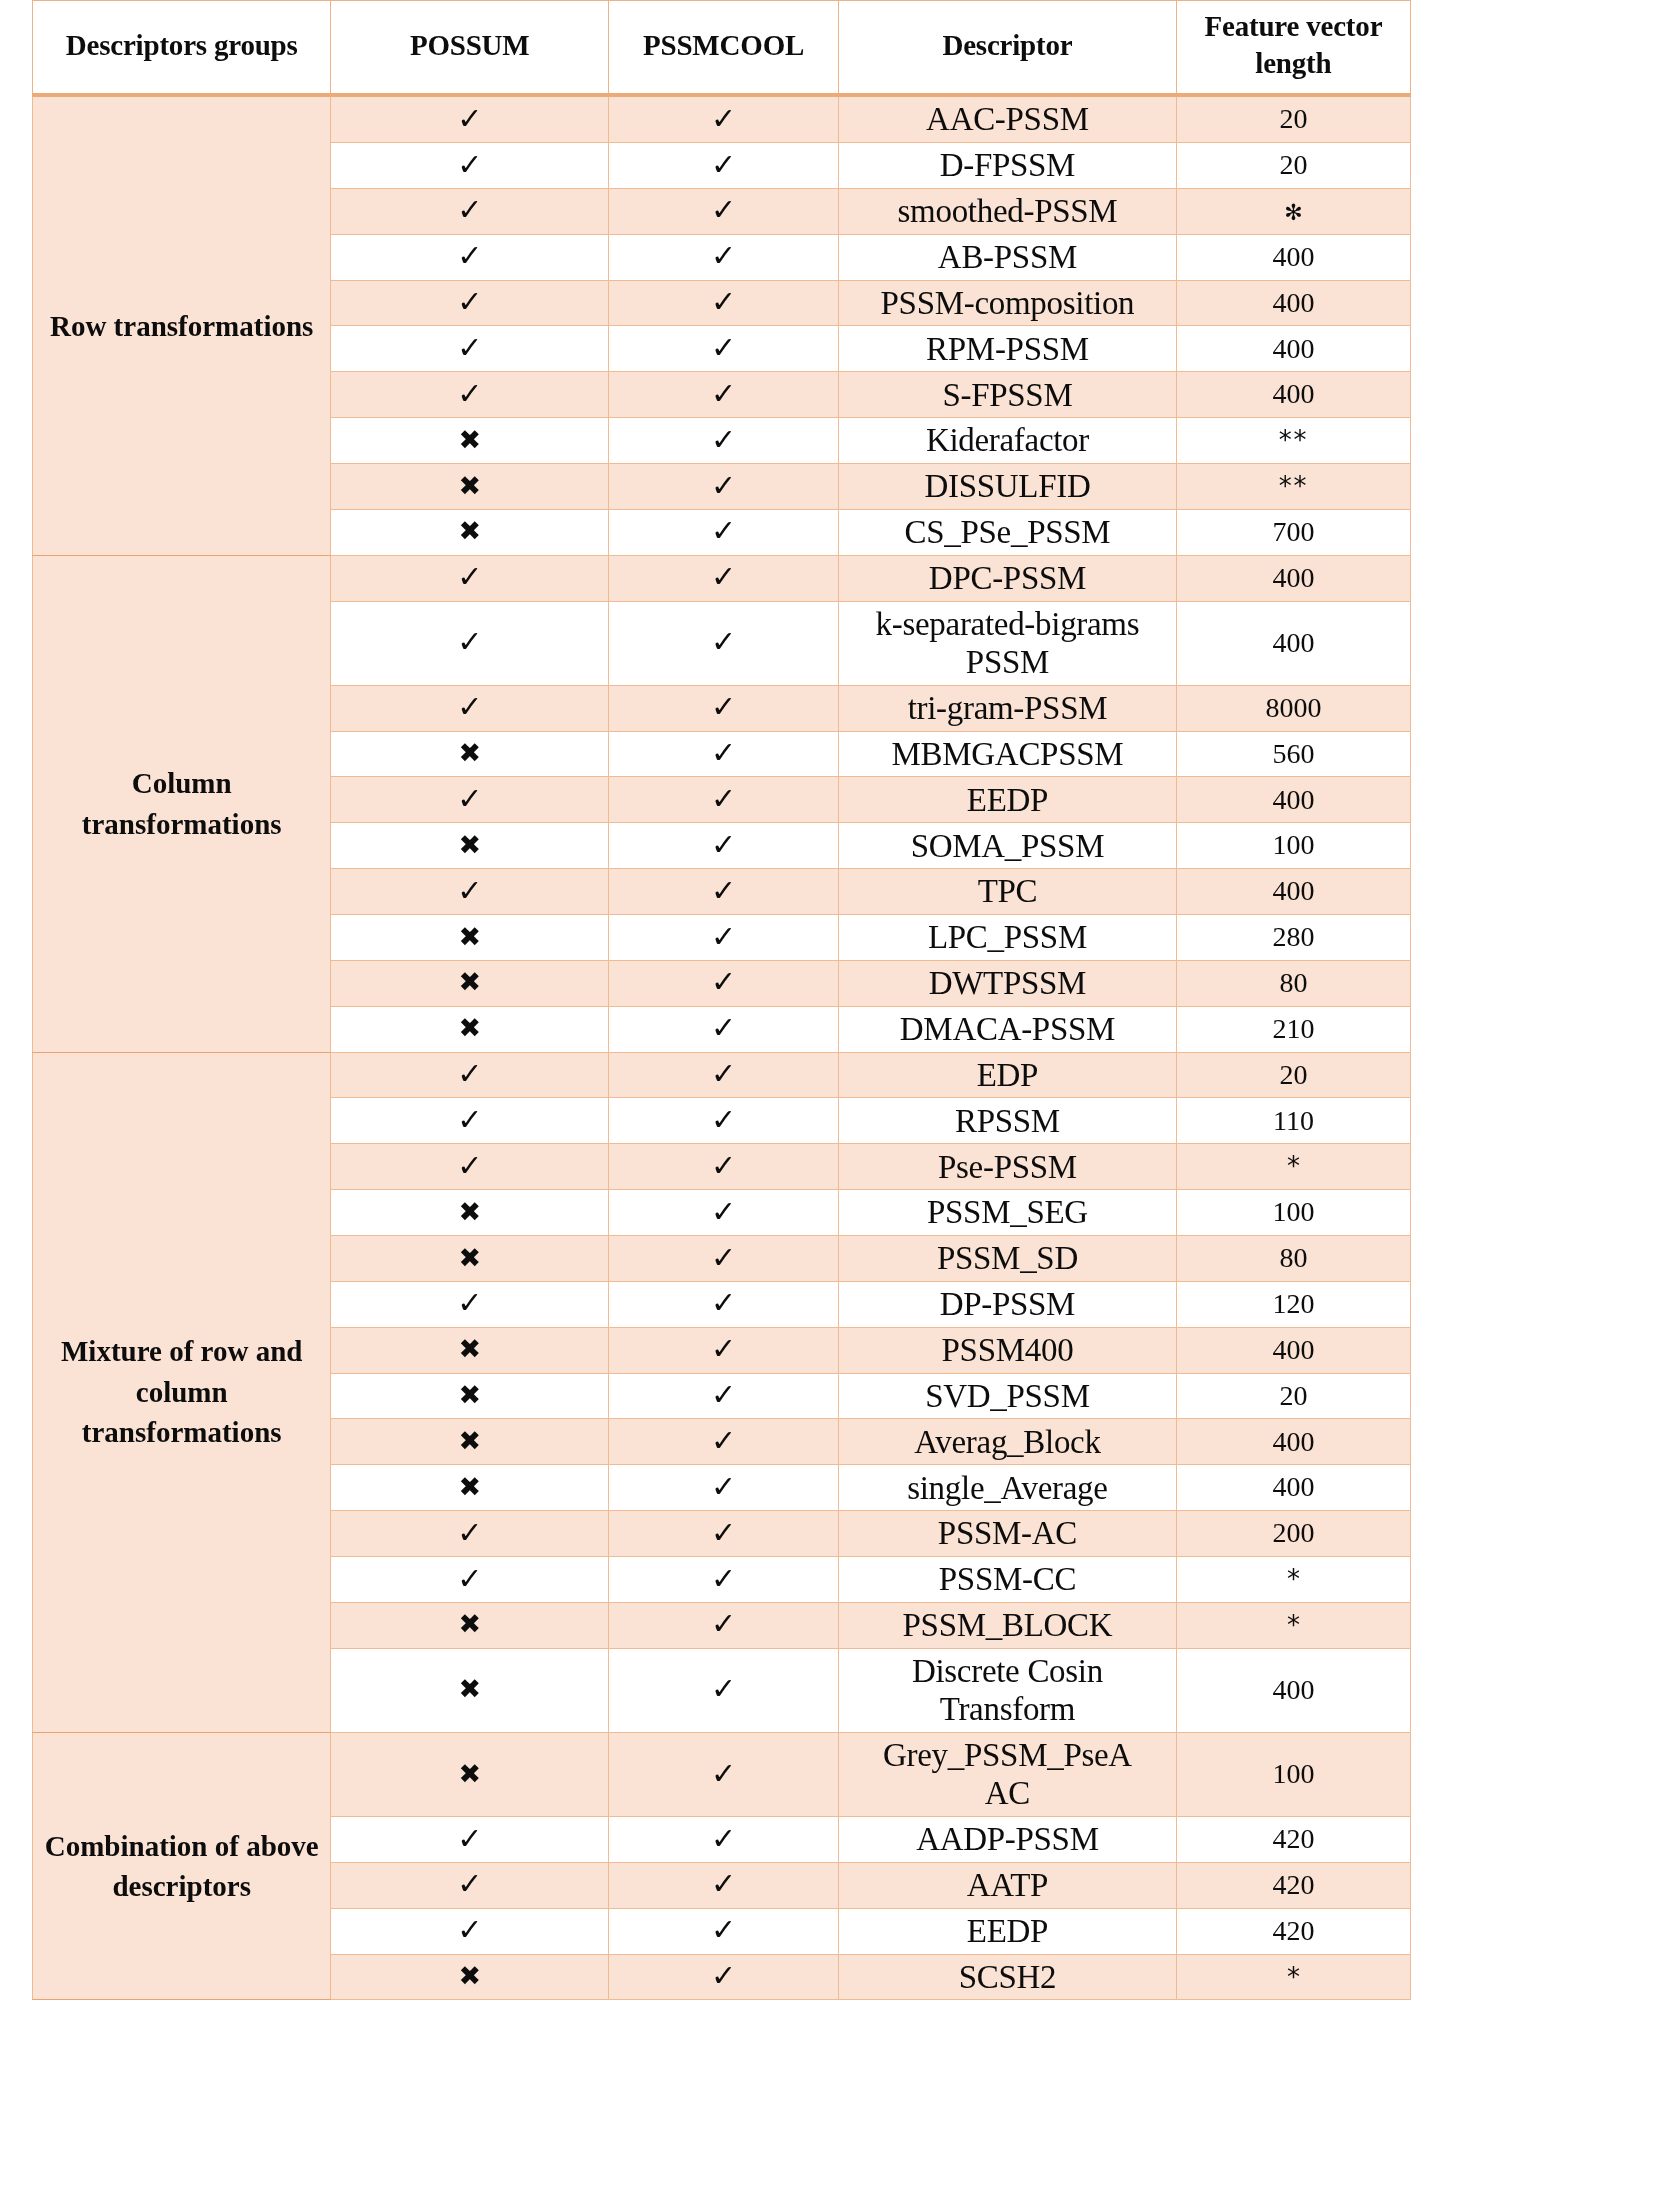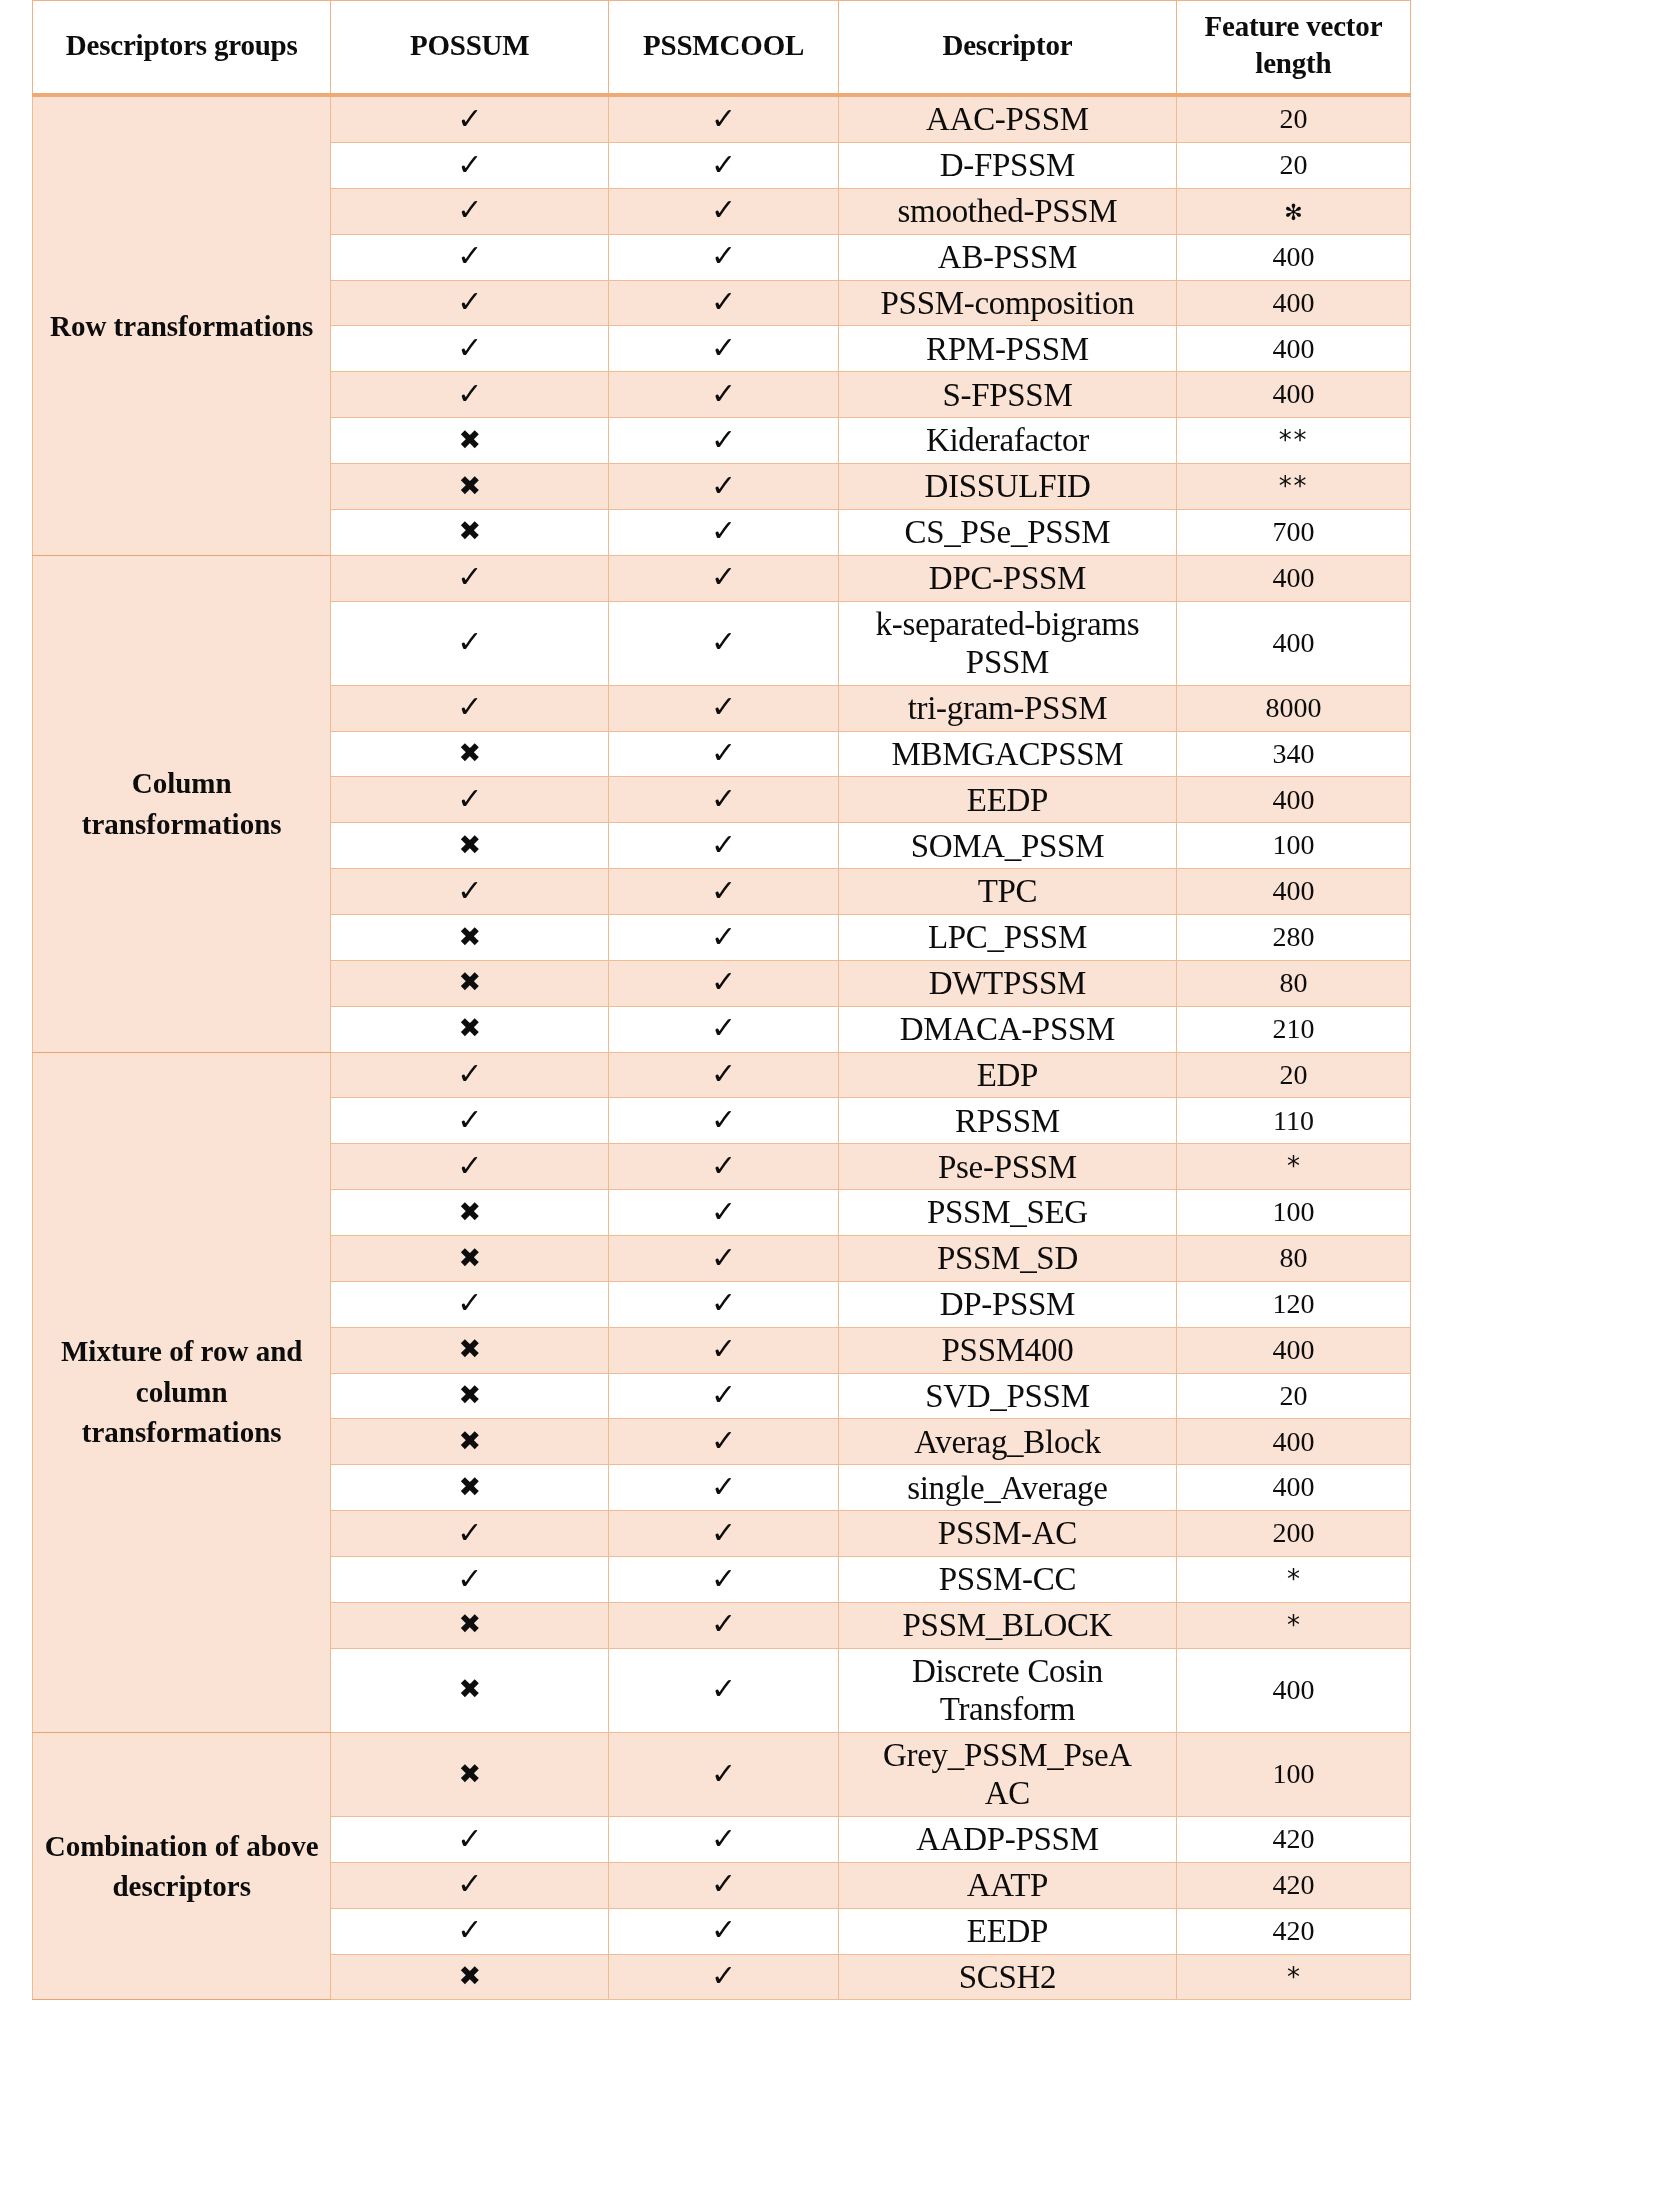--- a/index.html
+++ b/index.html
@@ -185,21 +185,21 @@
         <tr class="shade">
           <td class="mark-cell"><span class="mark-check">✓</span></td>
           <td class="mark-cell"><span class="mark-check">✓</span></td>
           <td class="desc-cell">tri-gram-PSSM</td>
           <td class="flen-cell">8000</td>
         </tr>
         <tr class="plain">
           <td class="mark-cell"><span class="mark-cross">✖</span></td>
           <td class="mark-cell"><span class="mark-check">✓</span></td>
           <td class="desc-cell">MBMGACPSSM</td>
-          <td class="flen-cell">340</td>
+          <td class="flen-cell">560</td>
         </tr>
         <tr class="shade">
           <td class="mark-cell"><span class="mark-check">✓</span></td>
           <td class="mark-cell"><span class="mark-check">✓</span></td>
           <td class="desc-cell">EEDP</td>
           <td class="flen-cell">400</td>
         </tr>
         <tr class="plain">
           <td class="mark-cell"><span class="mark-cross">✖</span></td>
           <td class="mark-cell"><span class="mark-check">✓</span></td>

